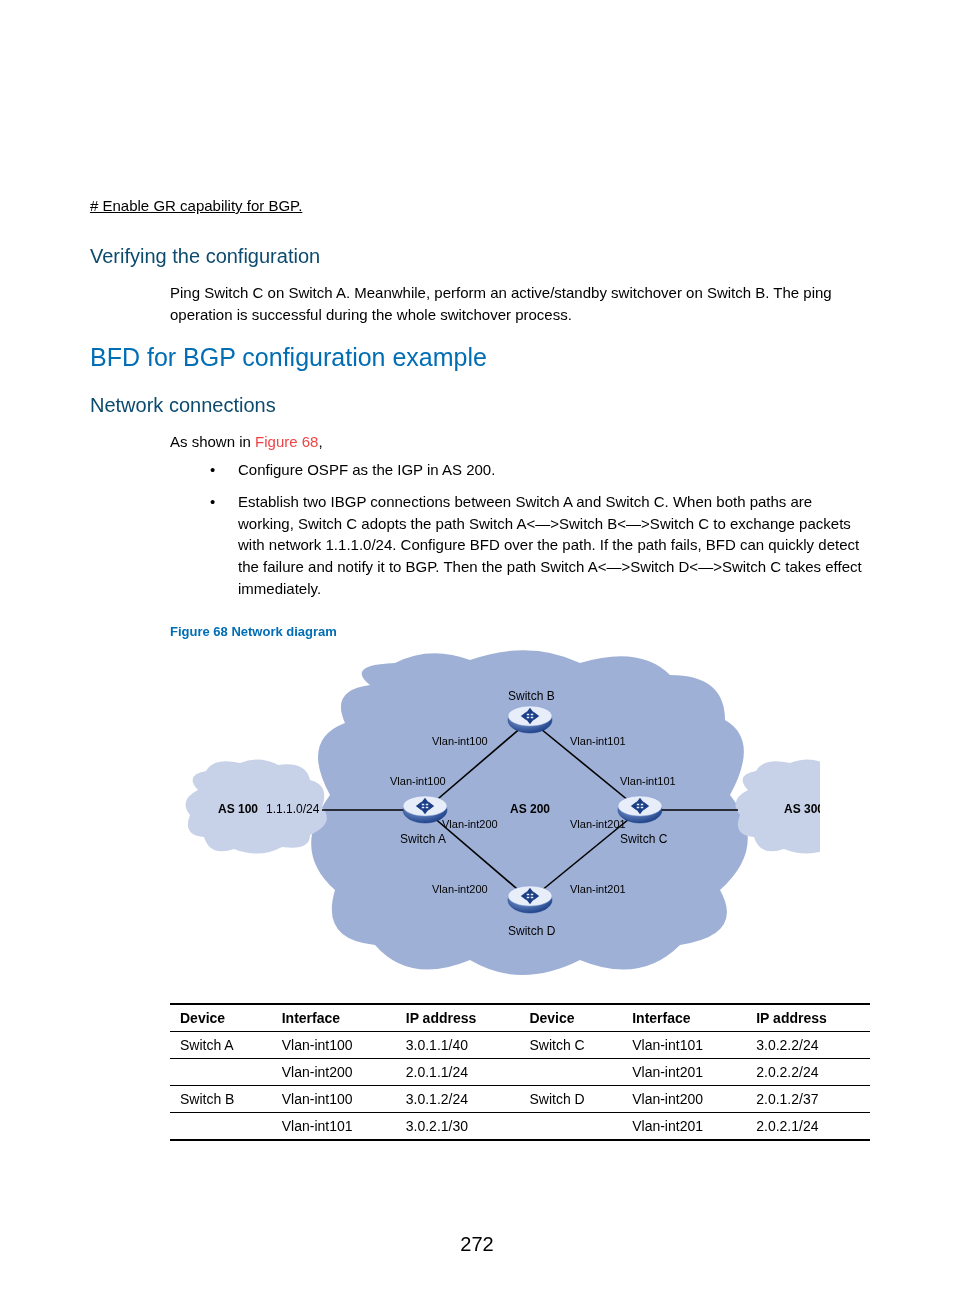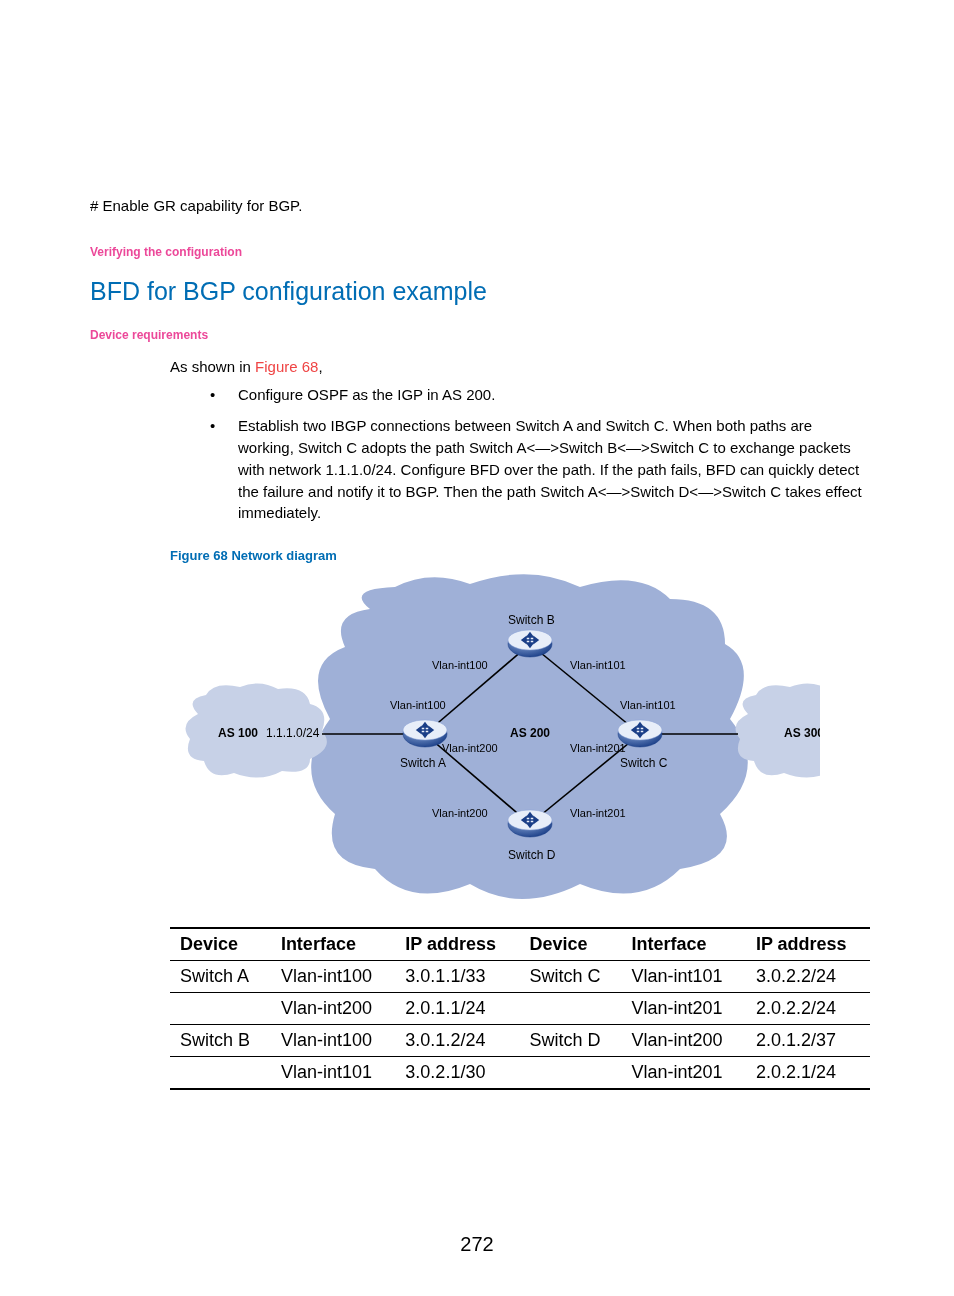--- a/index.html
+++ b/index.html
@@ -15,26 +15,26 @@
     min-height: 1296px;
     padding: 195px 90px 0 90px;
     box-sizing: border-box;
     position: relative;
   }
   .body-text {
     font-size: 15px;
     line-height: 1.45;
     color: #000;
   }
-  .indent1 { margin-left: 100px; }
+  .indent1 { margin-left: 100px; text-decoration: underline; }
   .para { margin: 0 0 28px 0; }
   h3.sub-blue {
-    color: #ec4899;
-    font-weight: bold;
-    font-size: 12px;
+    color: #0c4a6e;
+    font-weight: normal;
+    font-size: 20px;
     margin: 16px 0 14px 0;
   }
   h2.section-blue {
     color: #006db4;
     font-weight: normal;
     font-size: 25px;
     margin: 18px 0 22px 0;
   }
   a.link { color: #ef4444; text-decoration: none; }
   ul.bullets {
@@ -65,21 +65,21 @@
   }
   .diagram-wrap {
     width: 650px;
     margin: 0 0 0 80px;
   }
   
   table.iptable {
     border-collapse: collapse;
     width: 700px;
     margin: 14px 0 0 80px;
-    font-size: 18px;
+    font-size: 14px;
   }
   table.iptable th, table.iptable td {
     text-align: left;
     padding: 5px 10px;
   }
   table.iptable thead tr {
     border-top: 2px solid #000;
     border-bottom: 1px solid #000;
   }
   table.iptable tbody tr {
@@ -98,24 +98,25 @@
   }
 </style>
 </head>
 <body>
 
 <div class="page">
 
   <p class="body-text indent1 para"># Enable GR capability for BGP.</p>
 
   <h3 class="sub-blue">Verifying the configuration</h3>
+  <p class="body-text" style="margin:0 0 10px 80px;">Ping Switch C on Switch A. Meanwhile, perform an active/standby switchover on Switch B. The ping operation is successful during the whole switchover process.</p>
 
   <h2 class="section-blue">BFD for BGP configuration example</h2>
 
-  <h3 class="sub-blue">Device requirements</h3>
+  <h3 class="sub-blue">Network connections</h3>
   <p class="body-text" style="margin:0 0 6px 80px;">
     <span>As shown in </span><a class="link">Figure 68</a><span>,</span>
   </p>
   <ul class="bullets">
     <li>Configure OSPF as the IGP in AS 200.</li>
     <li>Establish two IBGP connections between Switch A and Switch C. When both paths are working, Switch C adopts the path Switch A&lt;—&gt;Switch B&lt;—&gt;Switch C to exchange packets with network 1.1.1.0/24. Configure BFD over the path. If the path fails, BFD can quickly detect the failure and notify it to BGP. Then the path Switch A&lt;—&gt;Switch D&lt;—&gt;Switch C takes effect immediately.</li>
   </ul>
 
   <div class="fig-caption">Figure 68 Network diagram</div>
 
@@ -189,21 +190,21 @@
         <th>IP address</th>
         <th>Device</th>
         <th>Interface</th>
         <th>IP address</th>
       </tr>
     </thead>
     <tbody>
       <tr>
         <td>Switch A</td>
         <td>Vlan-int100</td>
-        <td>3.0.1.1/33</td>
+        <td>3.0.1.1/40</td>
         <td>Switch C</td>
         <td>Vlan-int101</td>
         <td>3.0.2.2/24</td>
       </tr>
       <tr>
         <td></td>
         <td>Vlan-int200</td>
         <td>2.0.1.1/24</td>
         <td></td>
         <td>Vlan-int201</td>

